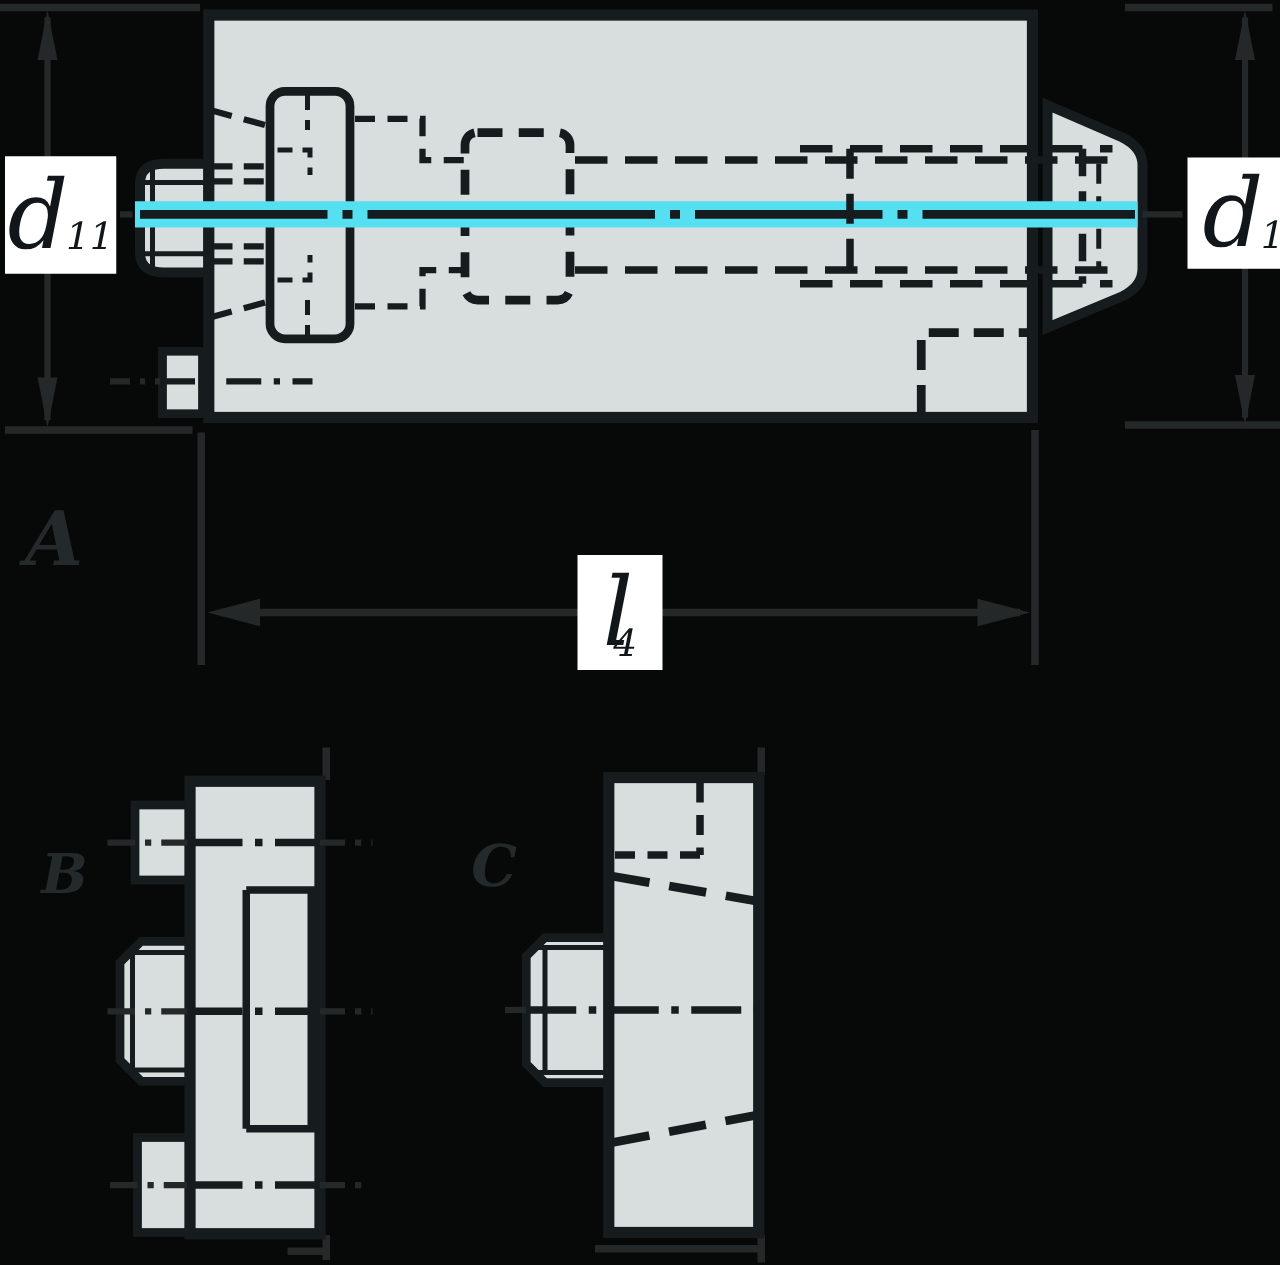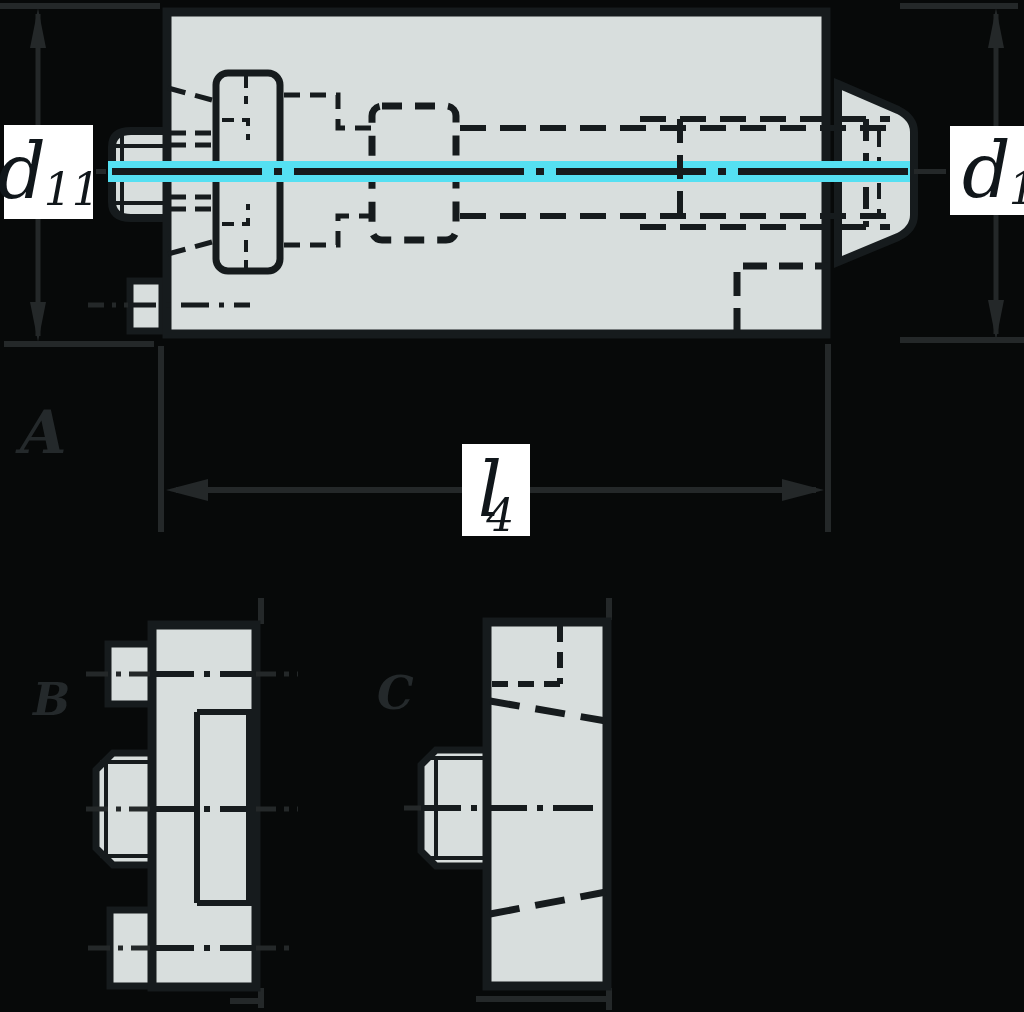--- a/index.html
+++ b/index.html
@@ -2,21 +2,21 @@
 <html><head>
 <meta charset="utf-8">
 <style>
   html,body{margin:0;padding:0;background:#070909;}
   #stage{position:relative;width:1024px;height:1012px;background:#070909;overflow:hidden;
          font-family:"DejaVu Serif", serif;}
   svg{position:absolute;left:0;top:0;}
   .dim-label{position:absolute;background:#ffffff;display:flex;align-items:center;justify-content:center;
              font-style:italic;color:#10161a;line-height:1;}
   .dim-label .sym{font-size:76px;}
-  .dim-label .subscript{font-size:44px;transform:translateY(18px);margin-left:-2px;}
+  .dim-label .subscript{font-size:30px;transform:translateY(18px);margin-left:-2px;}
   .dim-label.clip{justify-content:flex-start;padding-left:12px;box-sizing:border-box;}
   .dim-label.overlap .subscript{margin-left:-16px;transform:translateY(26px);}
   .view-letter{position:absolute;font-style:italic;font-weight:bold;color:#24292b;line-height:1;}
 </style>
 </head>
 <body>
 
 <div id="stage">
 
 <svg width="1024" height="1012" viewBox="0 0 1024 1012">

